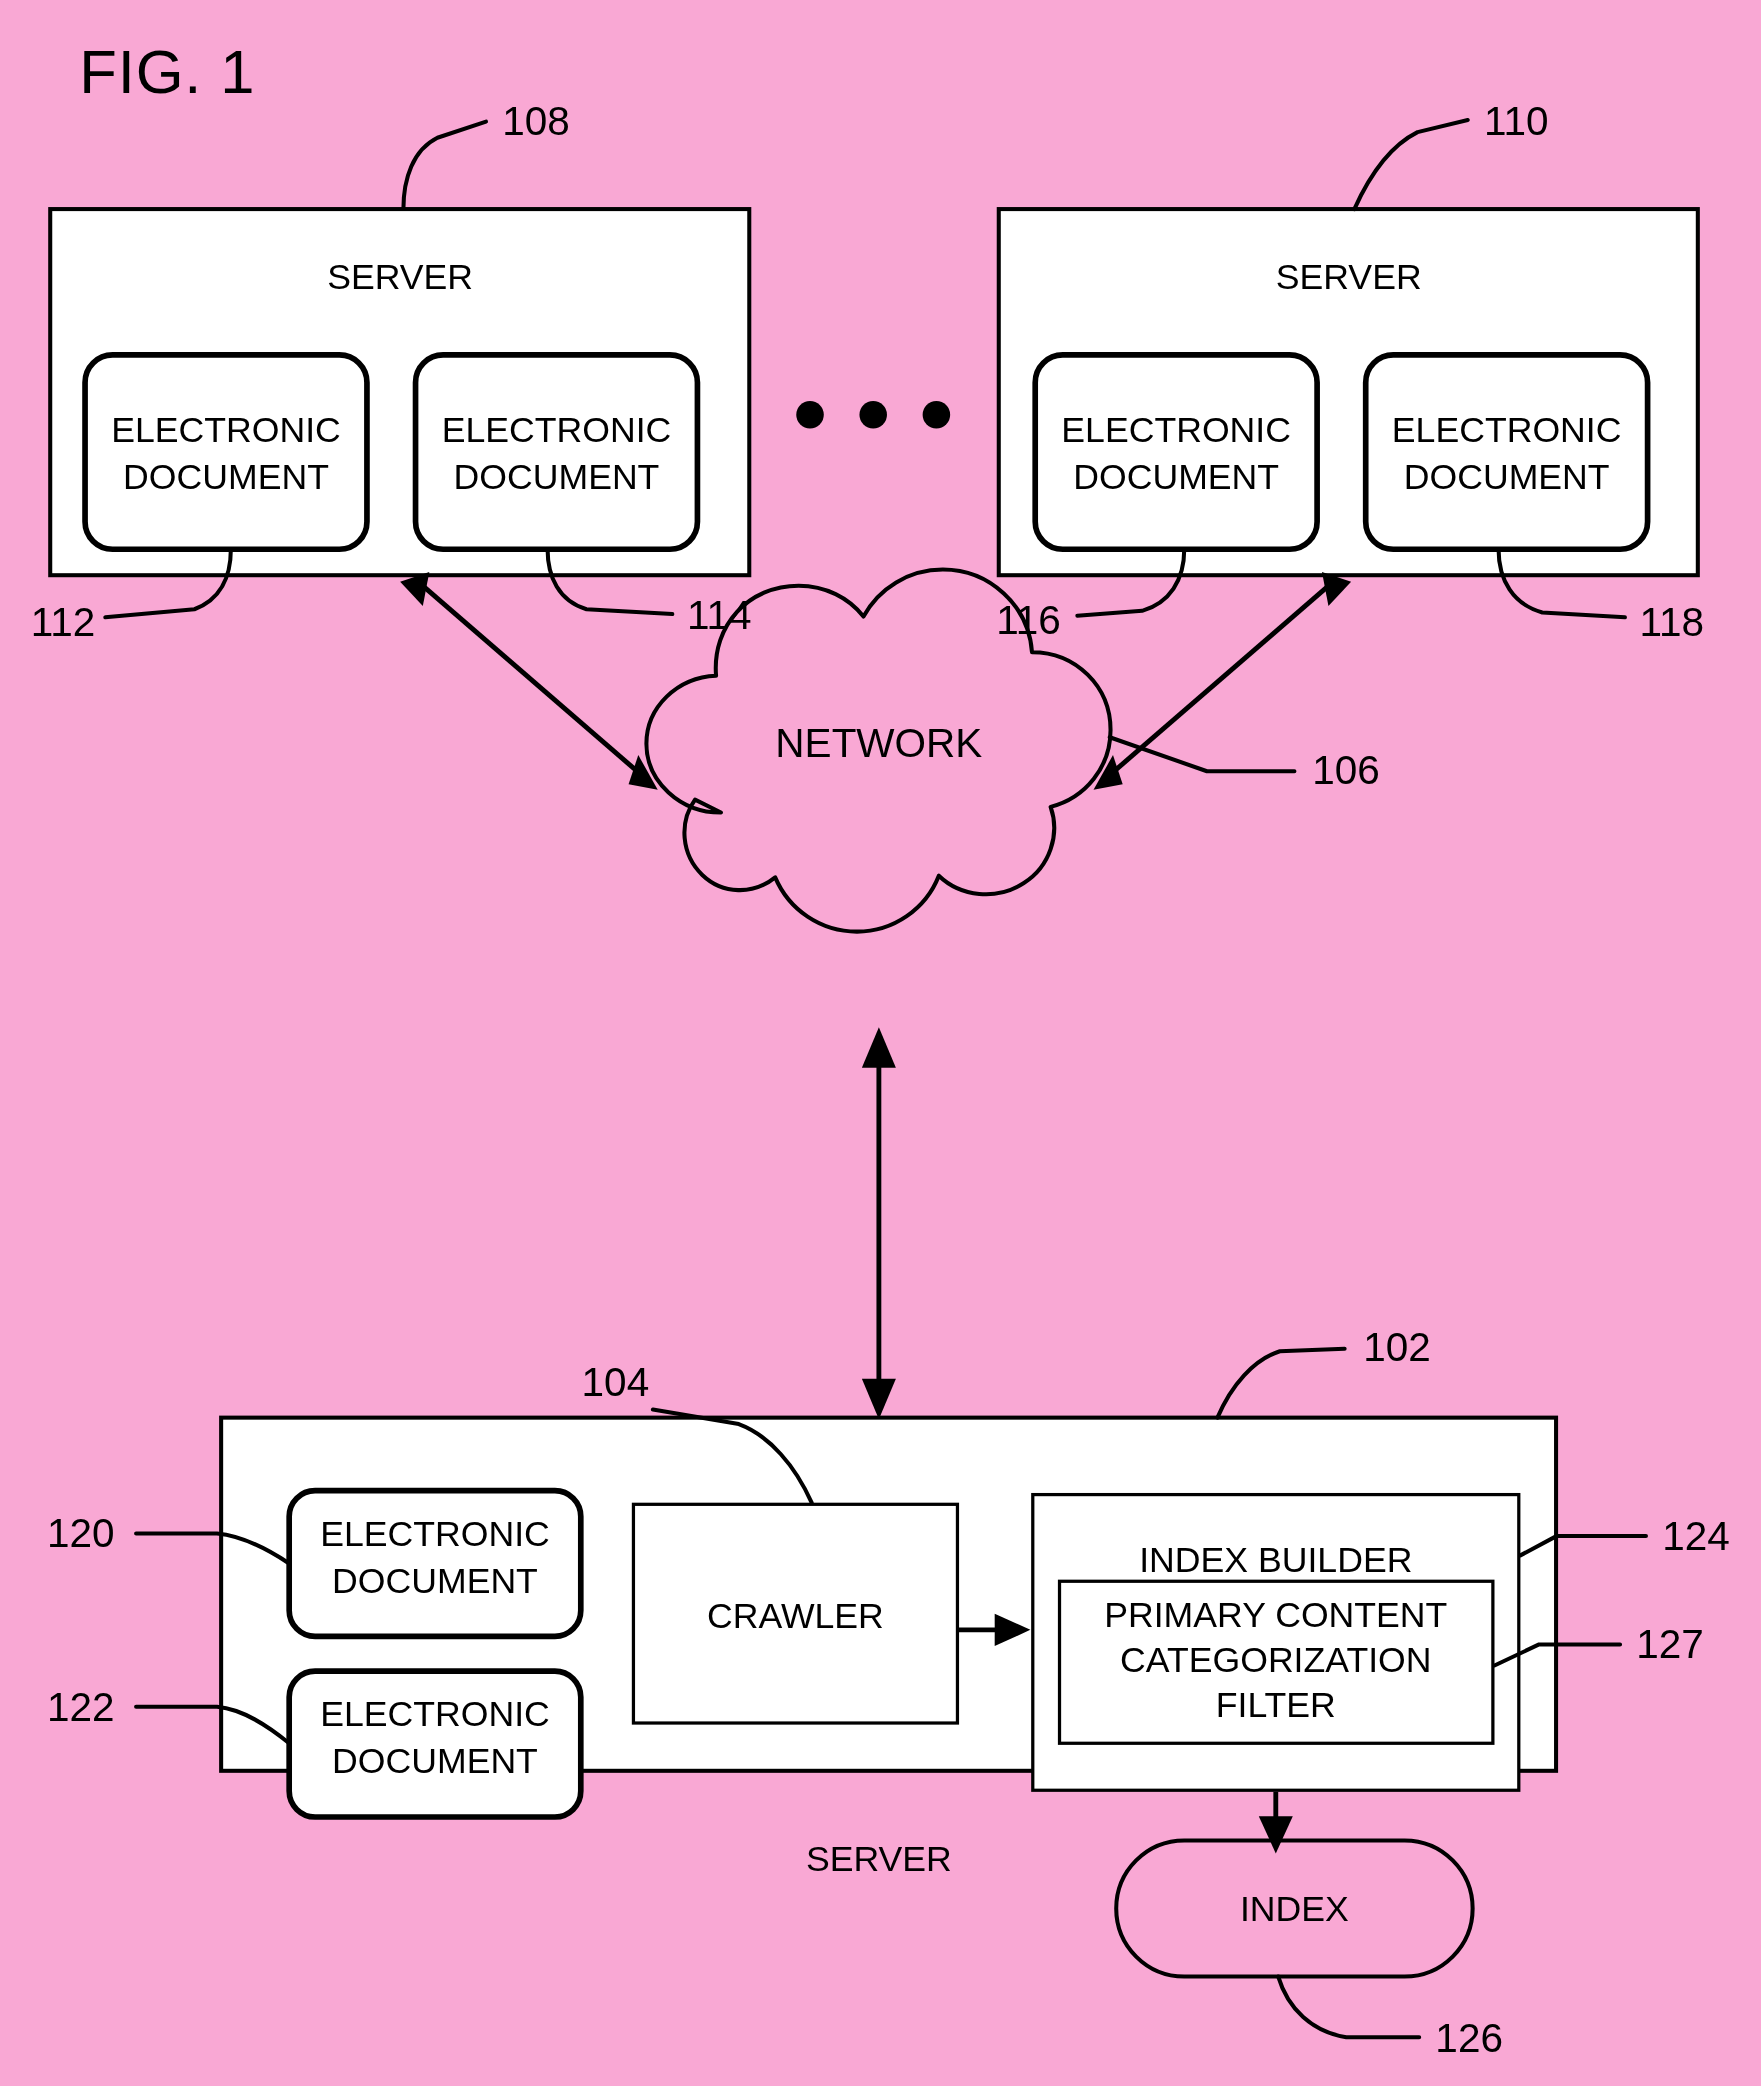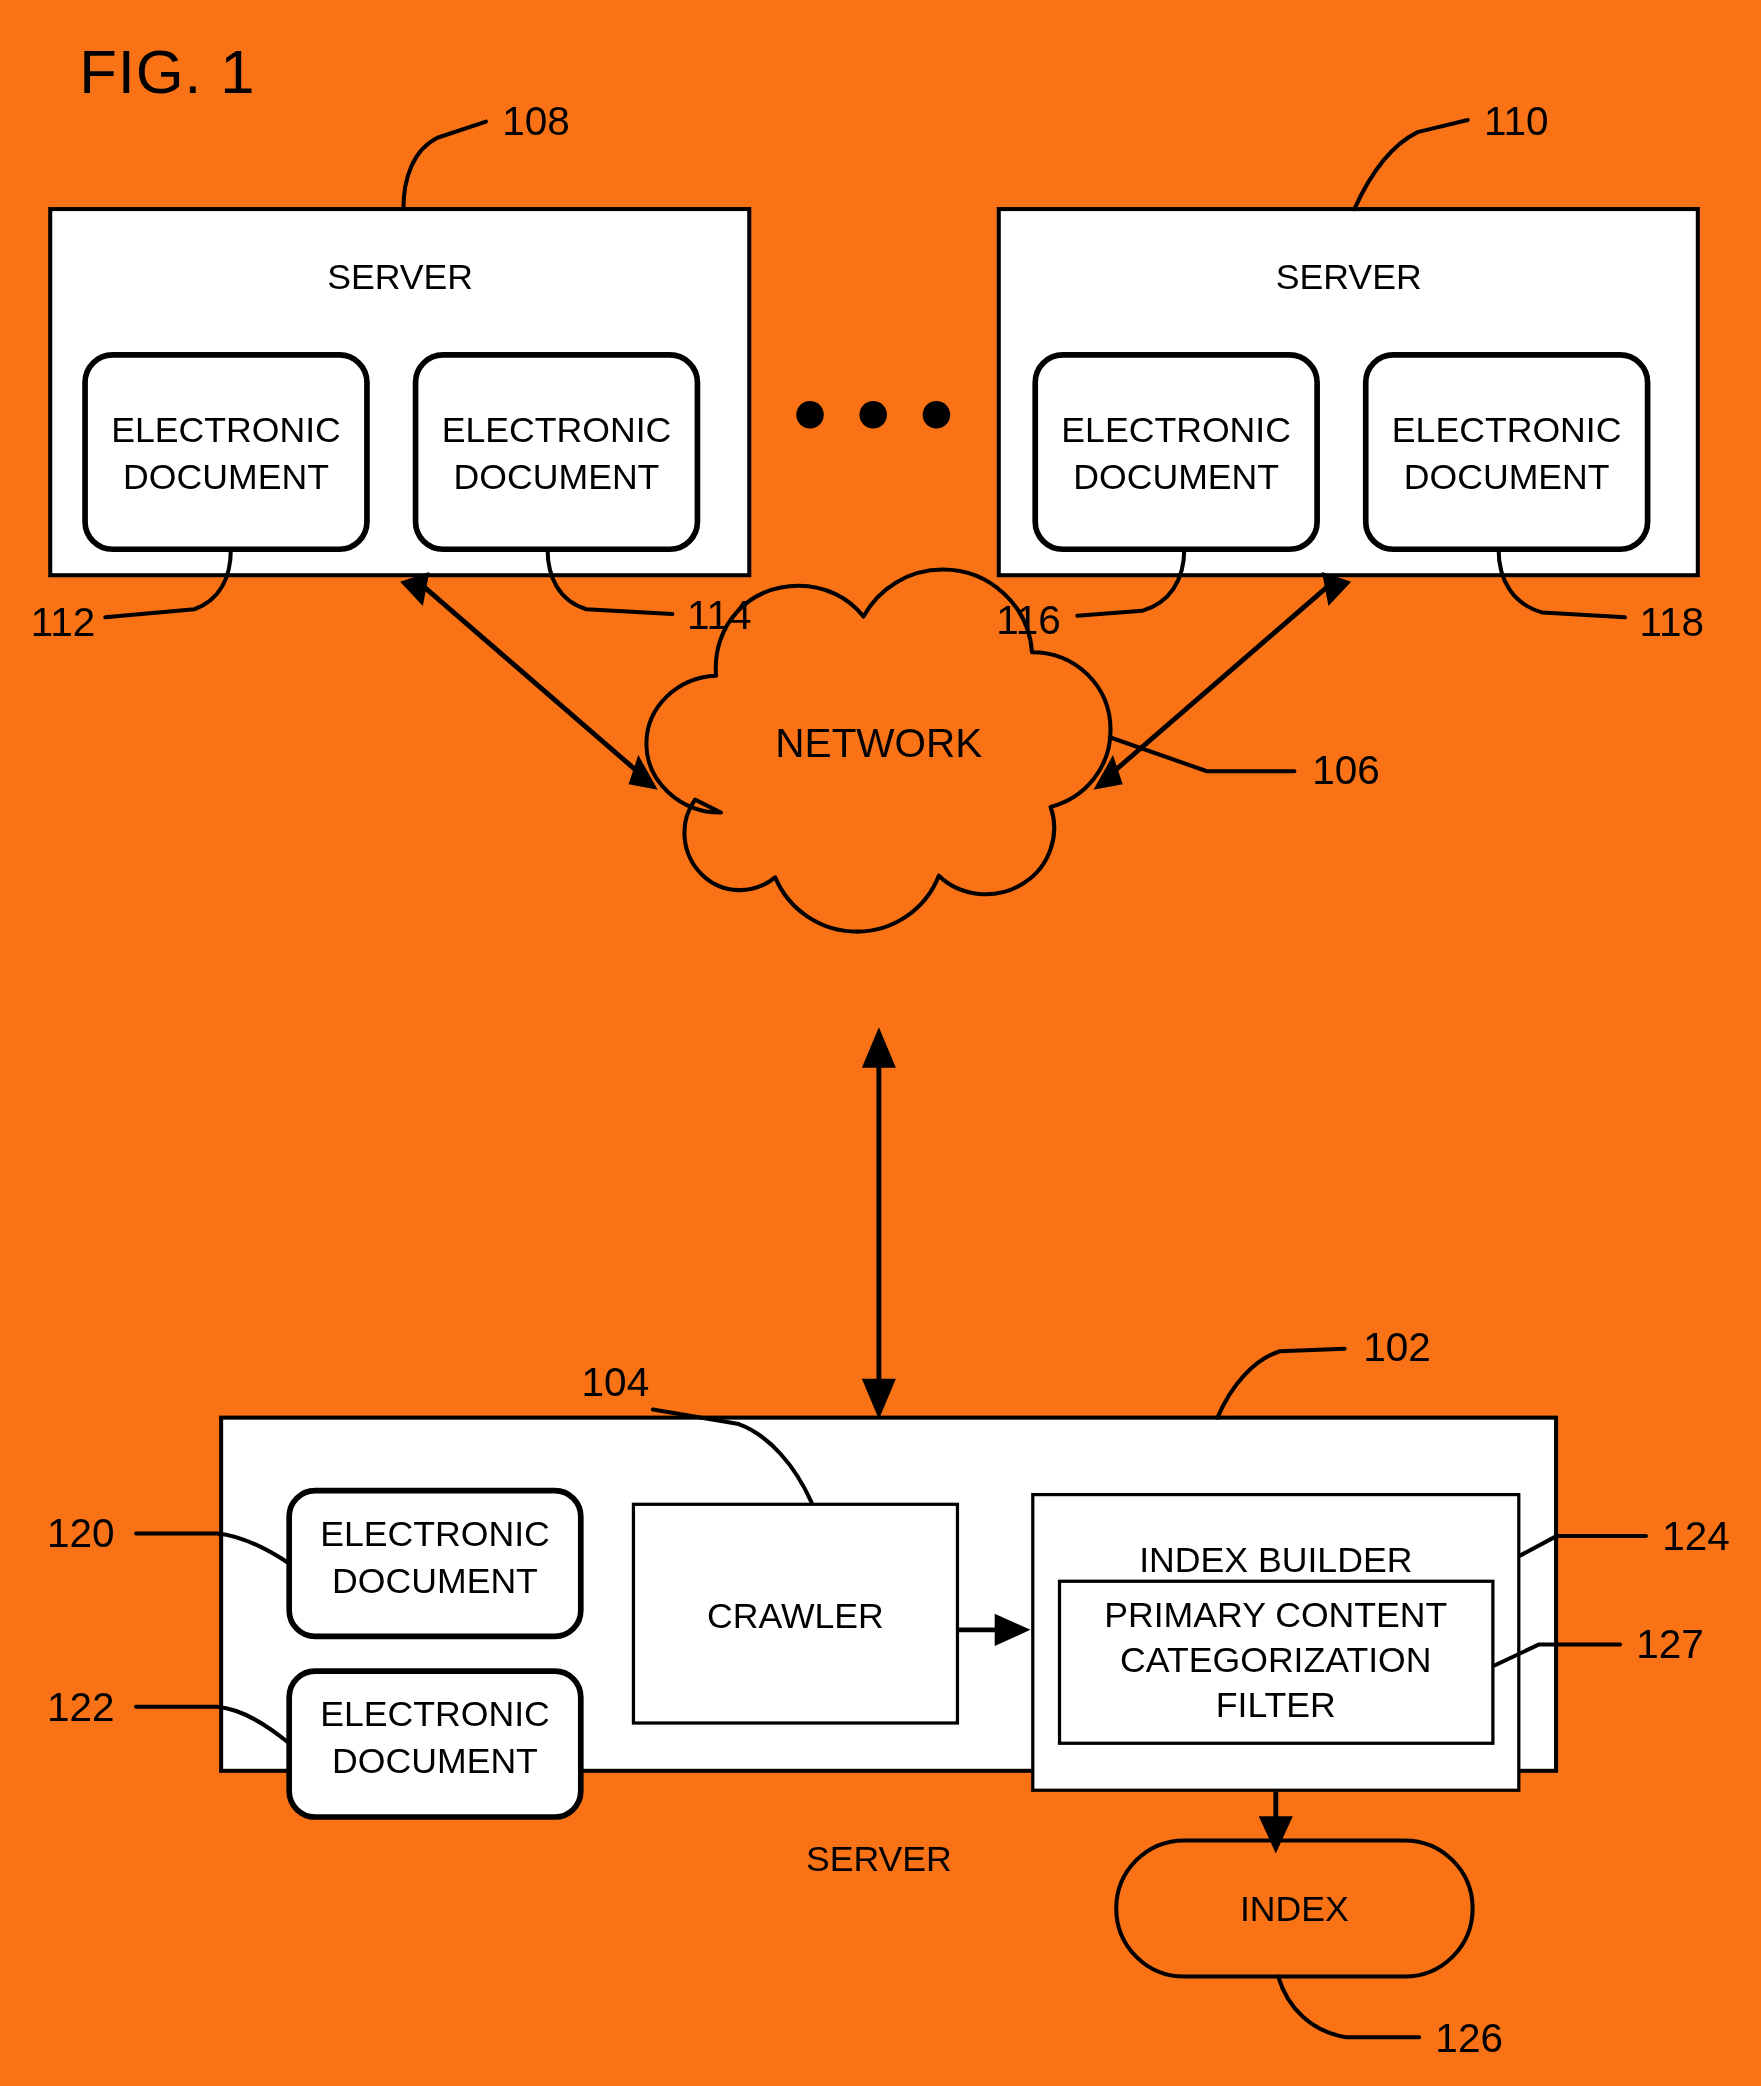--- a/index.html
+++ b/index.html
@@ -10,21 +10,21 @@
   body {
     width: 1761px;
     height: 2086px;
     font-family: "Liberation Sans", sans-serif;
     overflow: hidden;
   }
   #figure-root {
     position: relative;
     width: 1761px;
     height: 2086px;
-    background: #f97316;
+    background: #f9a8d4;
   }
   svg#diagram {
     display: block;
     width: 1761px;
     height: 2086px;
   }
   .shape-line {
     fill: none;
     stroke: #000000;
     stroke-width: 5;

